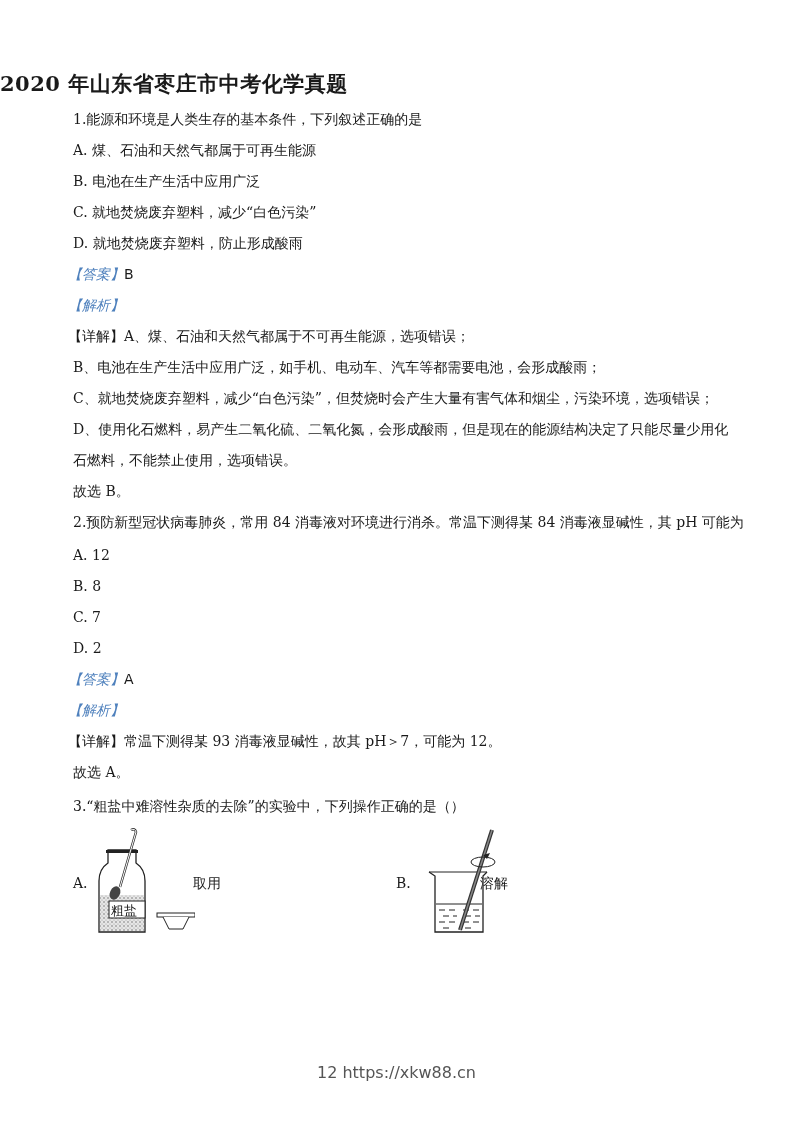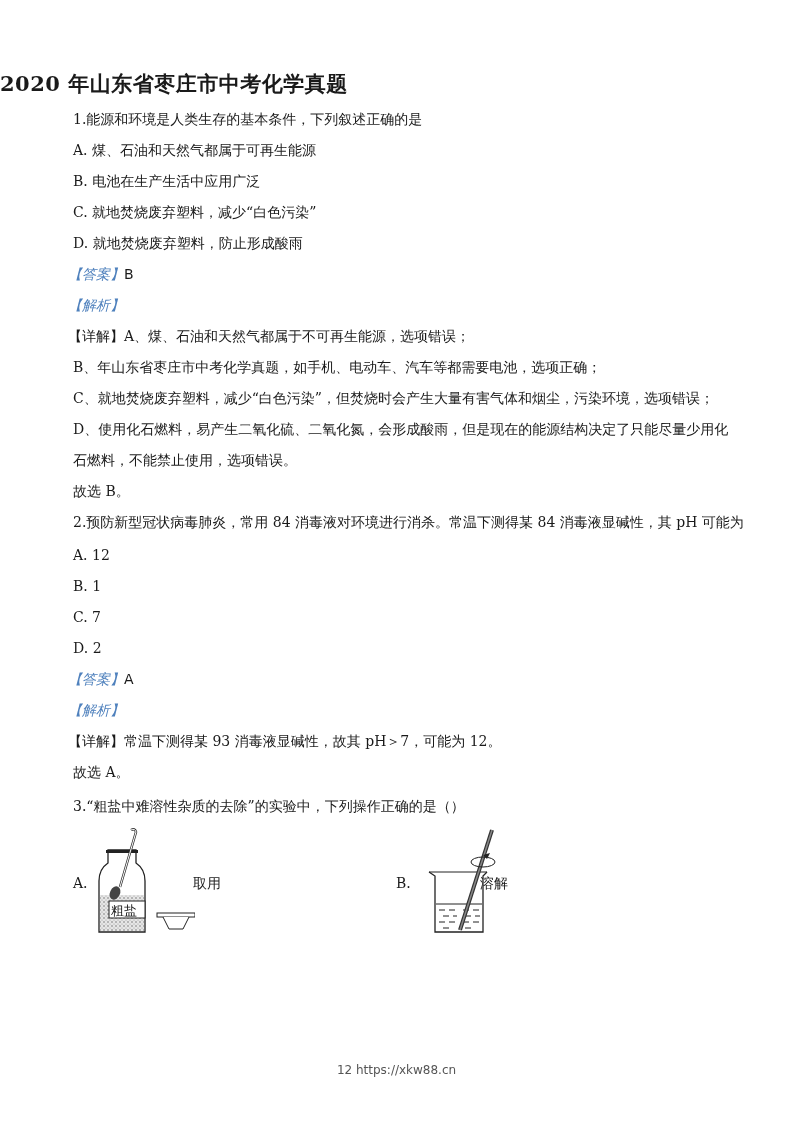--- a/index.html
+++ b/index.html
@@ -5,48 +5,48 @@
   html, body { margin: 0; padding: 0; background: #ffffff; }
   body { width: 793px; height: 1122px; position: relative; overflow: hidden;
          font-family: "DejaVu Serif", "Liberation Serif", serif; color: #1a1a1a; }
   .title { position: absolute; top: 70px; left: 0; width: 793px; text-align: left;
            font-size: 21px; font-weight: bold; letter-spacing: 0.5px; }
   .line { position: absolute; left: 73px; font-size: 14px; white-space: nowrap; line-height: 18px; }
   .sans { font-family: "DejaVu Sans", "Liberation Sans", sans-serif; }
   .blue { color: #4f81bd; font-style: italic; }
   .fig { position: absolute; }
   .footer { position: absolute; top: 1063px; left: 0; width: 793px; text-align: center;
-            font-family: "DejaVu Sans", "Liberation Sans", sans-serif; font-size: 12px; color: #555; }
+            font-family: "DejaVu Sans", "Liberation Sans", sans-serif; font-size: 16px; color: #555; }
 </style>
 </head>
 <body>
 
 <div class="title">2020 年山东省枣庄市中考化学真题</div>
 
 <div class="line" style="top:110px">1.能源和环境是人类生存的基本条件，下列叙述正确的是</div>
 <div class="line" style="top:141px">A.  煤、石油和天然气都属于可再生能源</div>
 <div class="line" style="top:172px">B.  电池在生产生活中应用广泛</div>
 <div class="line" style="top:203px">C.  就地焚烧废弃塑料，减少“白色污染”</div>
 <div class="line" style="top:234px">D.  就地焚烧废弃塑料，防止形成酸雨</div>
 <div class="line" style="top:265px;left:68px">
   <span class="blue">【答案】</span><span class="sans">B</span>
 </div>
 <div class="line blue" style="top:296px;left:68px">【解析】</div>
 <div class="line" style="top:327px;left:68px">
   <span>【详解】</span><span>A、煤、石油和天然气都属于不可再生能源，选项错误；</span>
 </div>
-<div class="line" style="top:358px">B、年山东省枣庄市中考化学真题，如手机、电动车、汽车等都需要电池，选项正确；</div>
+<div class="line" style="top:358px">B、电池在生产生活中应用广泛，如手机、电动车、汽车等都需要电池，会形成酸雨；</div>
 <div class="line" style="top:389px">C、就地焚烧废弃塑料，减少“白色污染”，但焚烧时会产生大量有害气体和烟尘，污染环境，选项错误；</div>
 <div class="line" style="top:420px">D、使用化石燃料，易产生二氧化硫、二氧化氮，会形成酸雨，但是现在的能源结构决定了只能尽量少用化</div>
 <div class="line" style="top:451px">石燃料，不能禁止使用，选项错误。</div>
 <div class="line" style="top:482px">故选 B。</div>
 
 <div class="line" style="top:513px">2.预防新型冠状病毒肺炎，常用 84 消毒液对环境进行消杀。常温下测得某 84 消毒液显碱性，其 pH 可能为</div>
 <div class="line" style="top:546px">A.  12</div>
-<div class="line" style="top:577px">B.  1</div>
+<div class="line" style="top:577px">B.  8</div>
 <div class="line" style="top:608px">C.  7</div>
 <div class="line" style="top:639px">D.  2</div>
 <div class="line" style="top:670px;left:68px">
   <span class="blue">【答案】</span><span class="sans">A</span>
 </div>
 <div class="line blue" style="top:701px;left:68px">【解析】</div>
 <div class="line" style="top:732px;left:68px">
   <span>【详解】</span><span>常温下测得某 93 消毒液显碱性，故其 pH＞7，可能为 12。</span>
 </div>
 <div class="line" style="top:763px">故选 A。</div>

